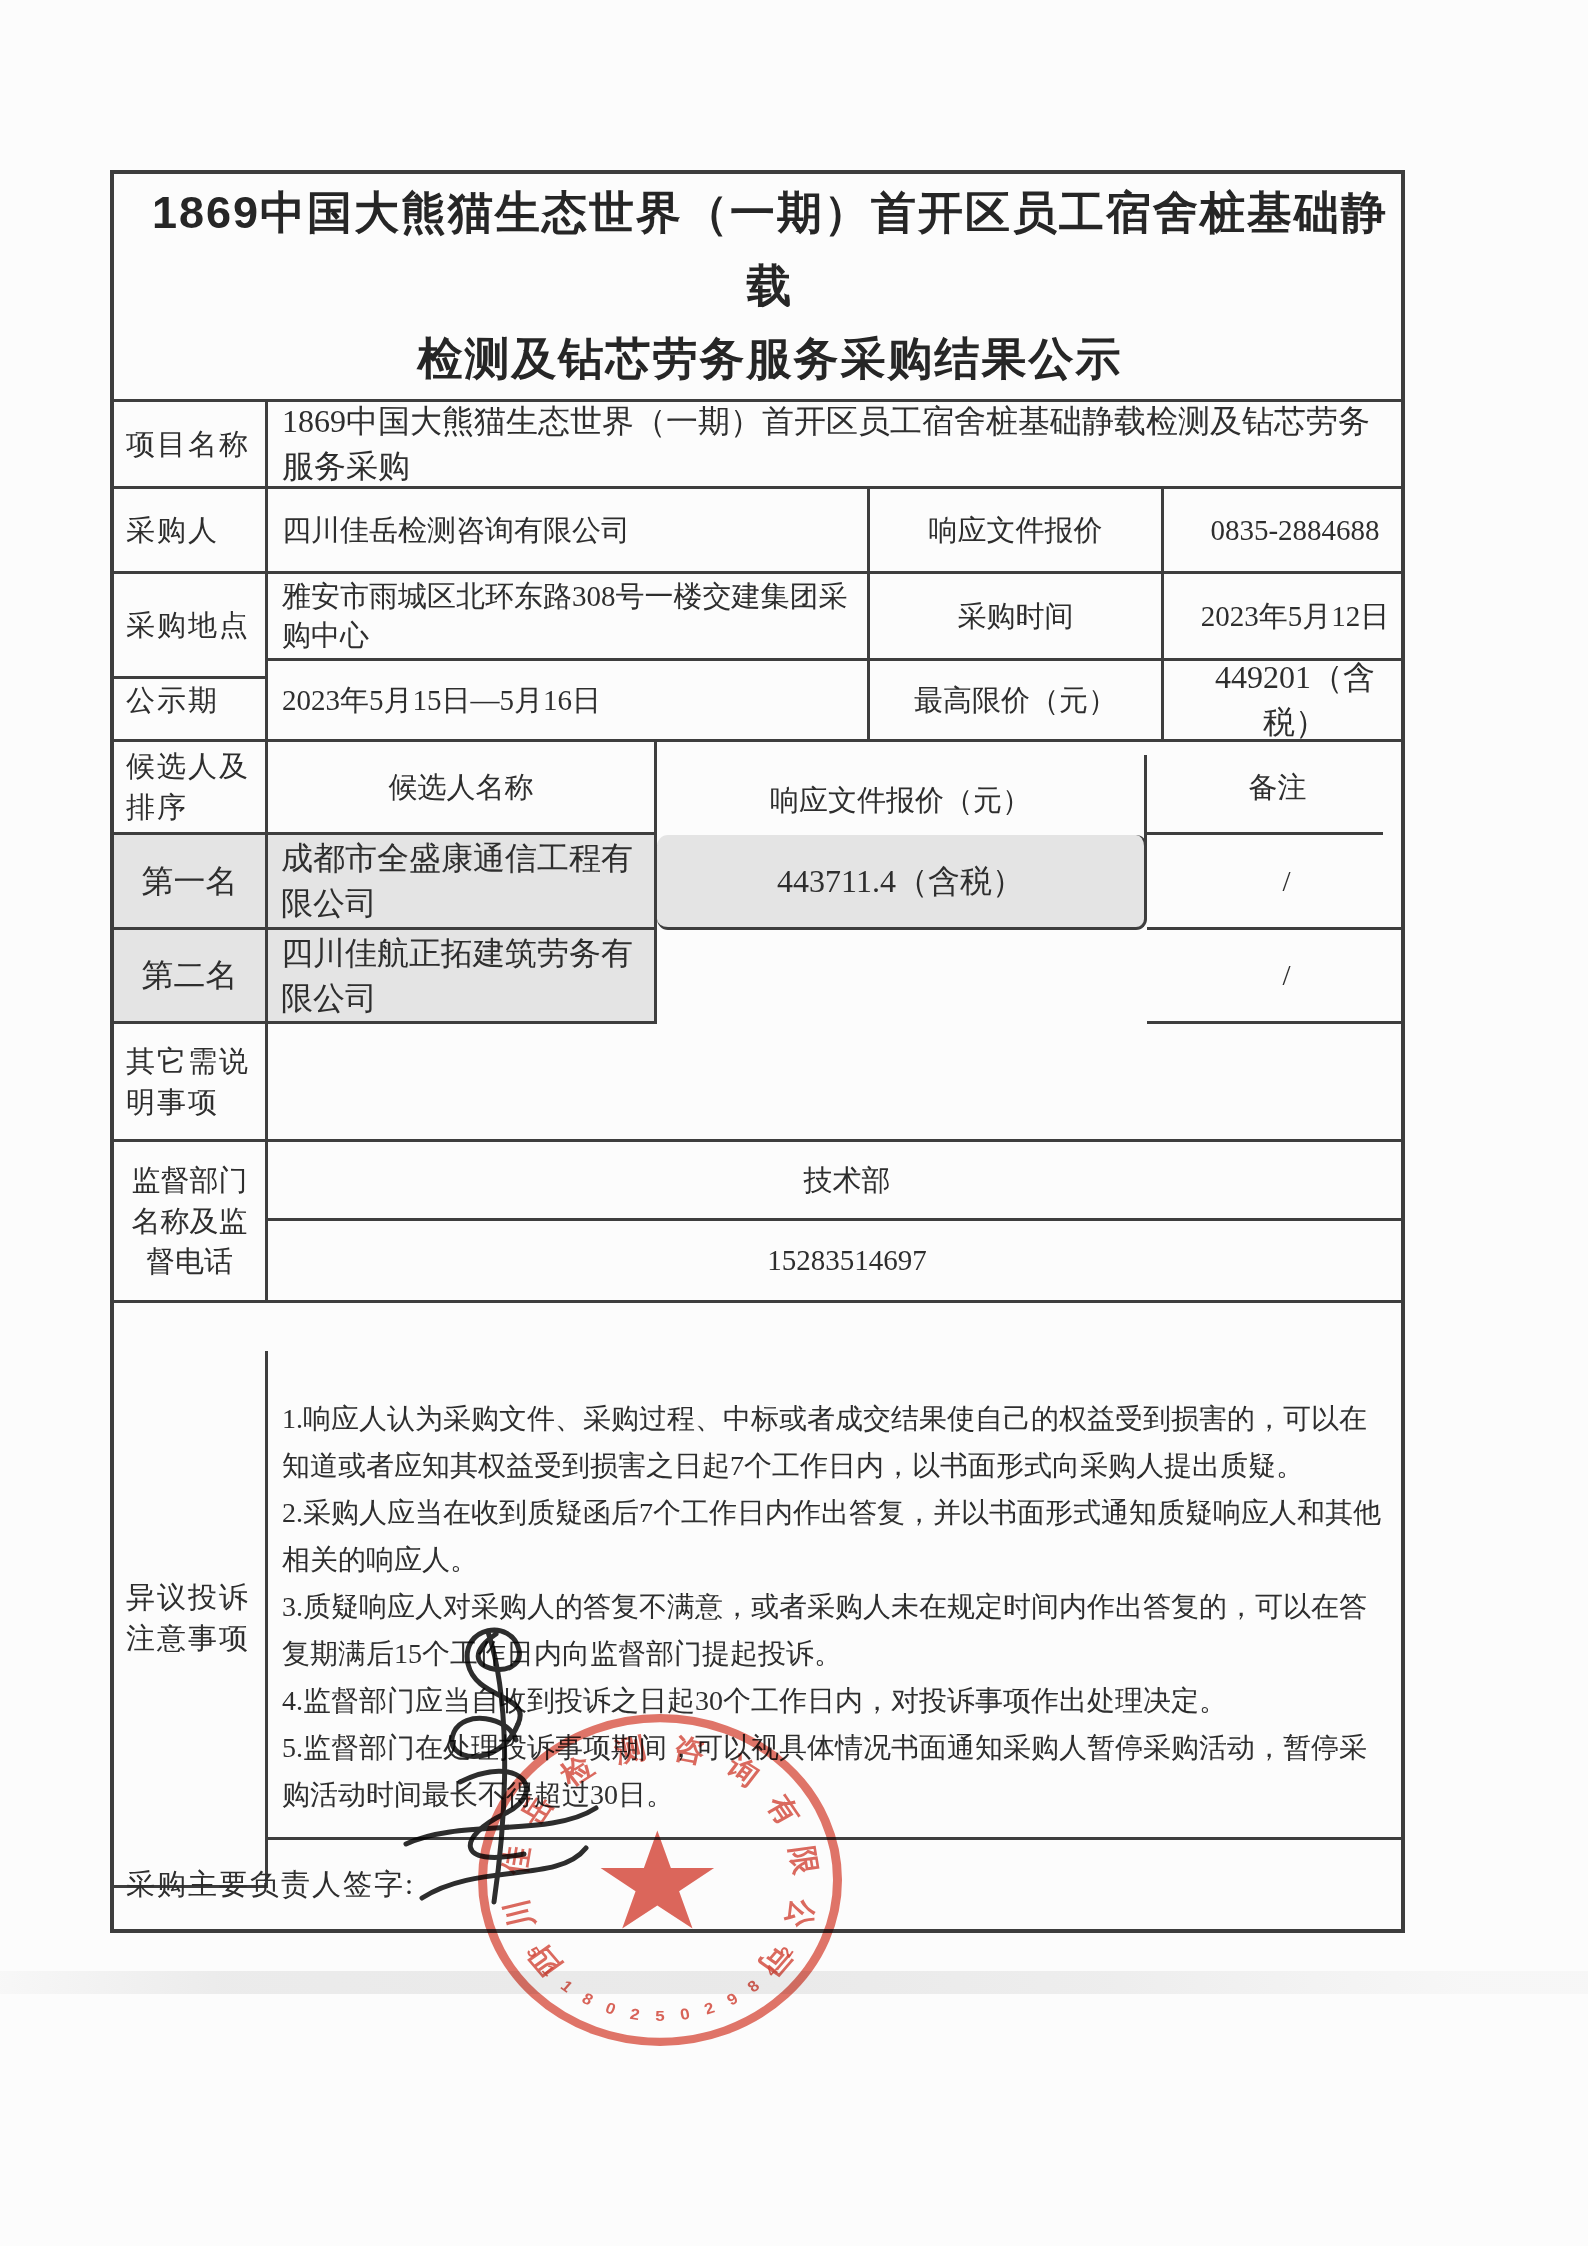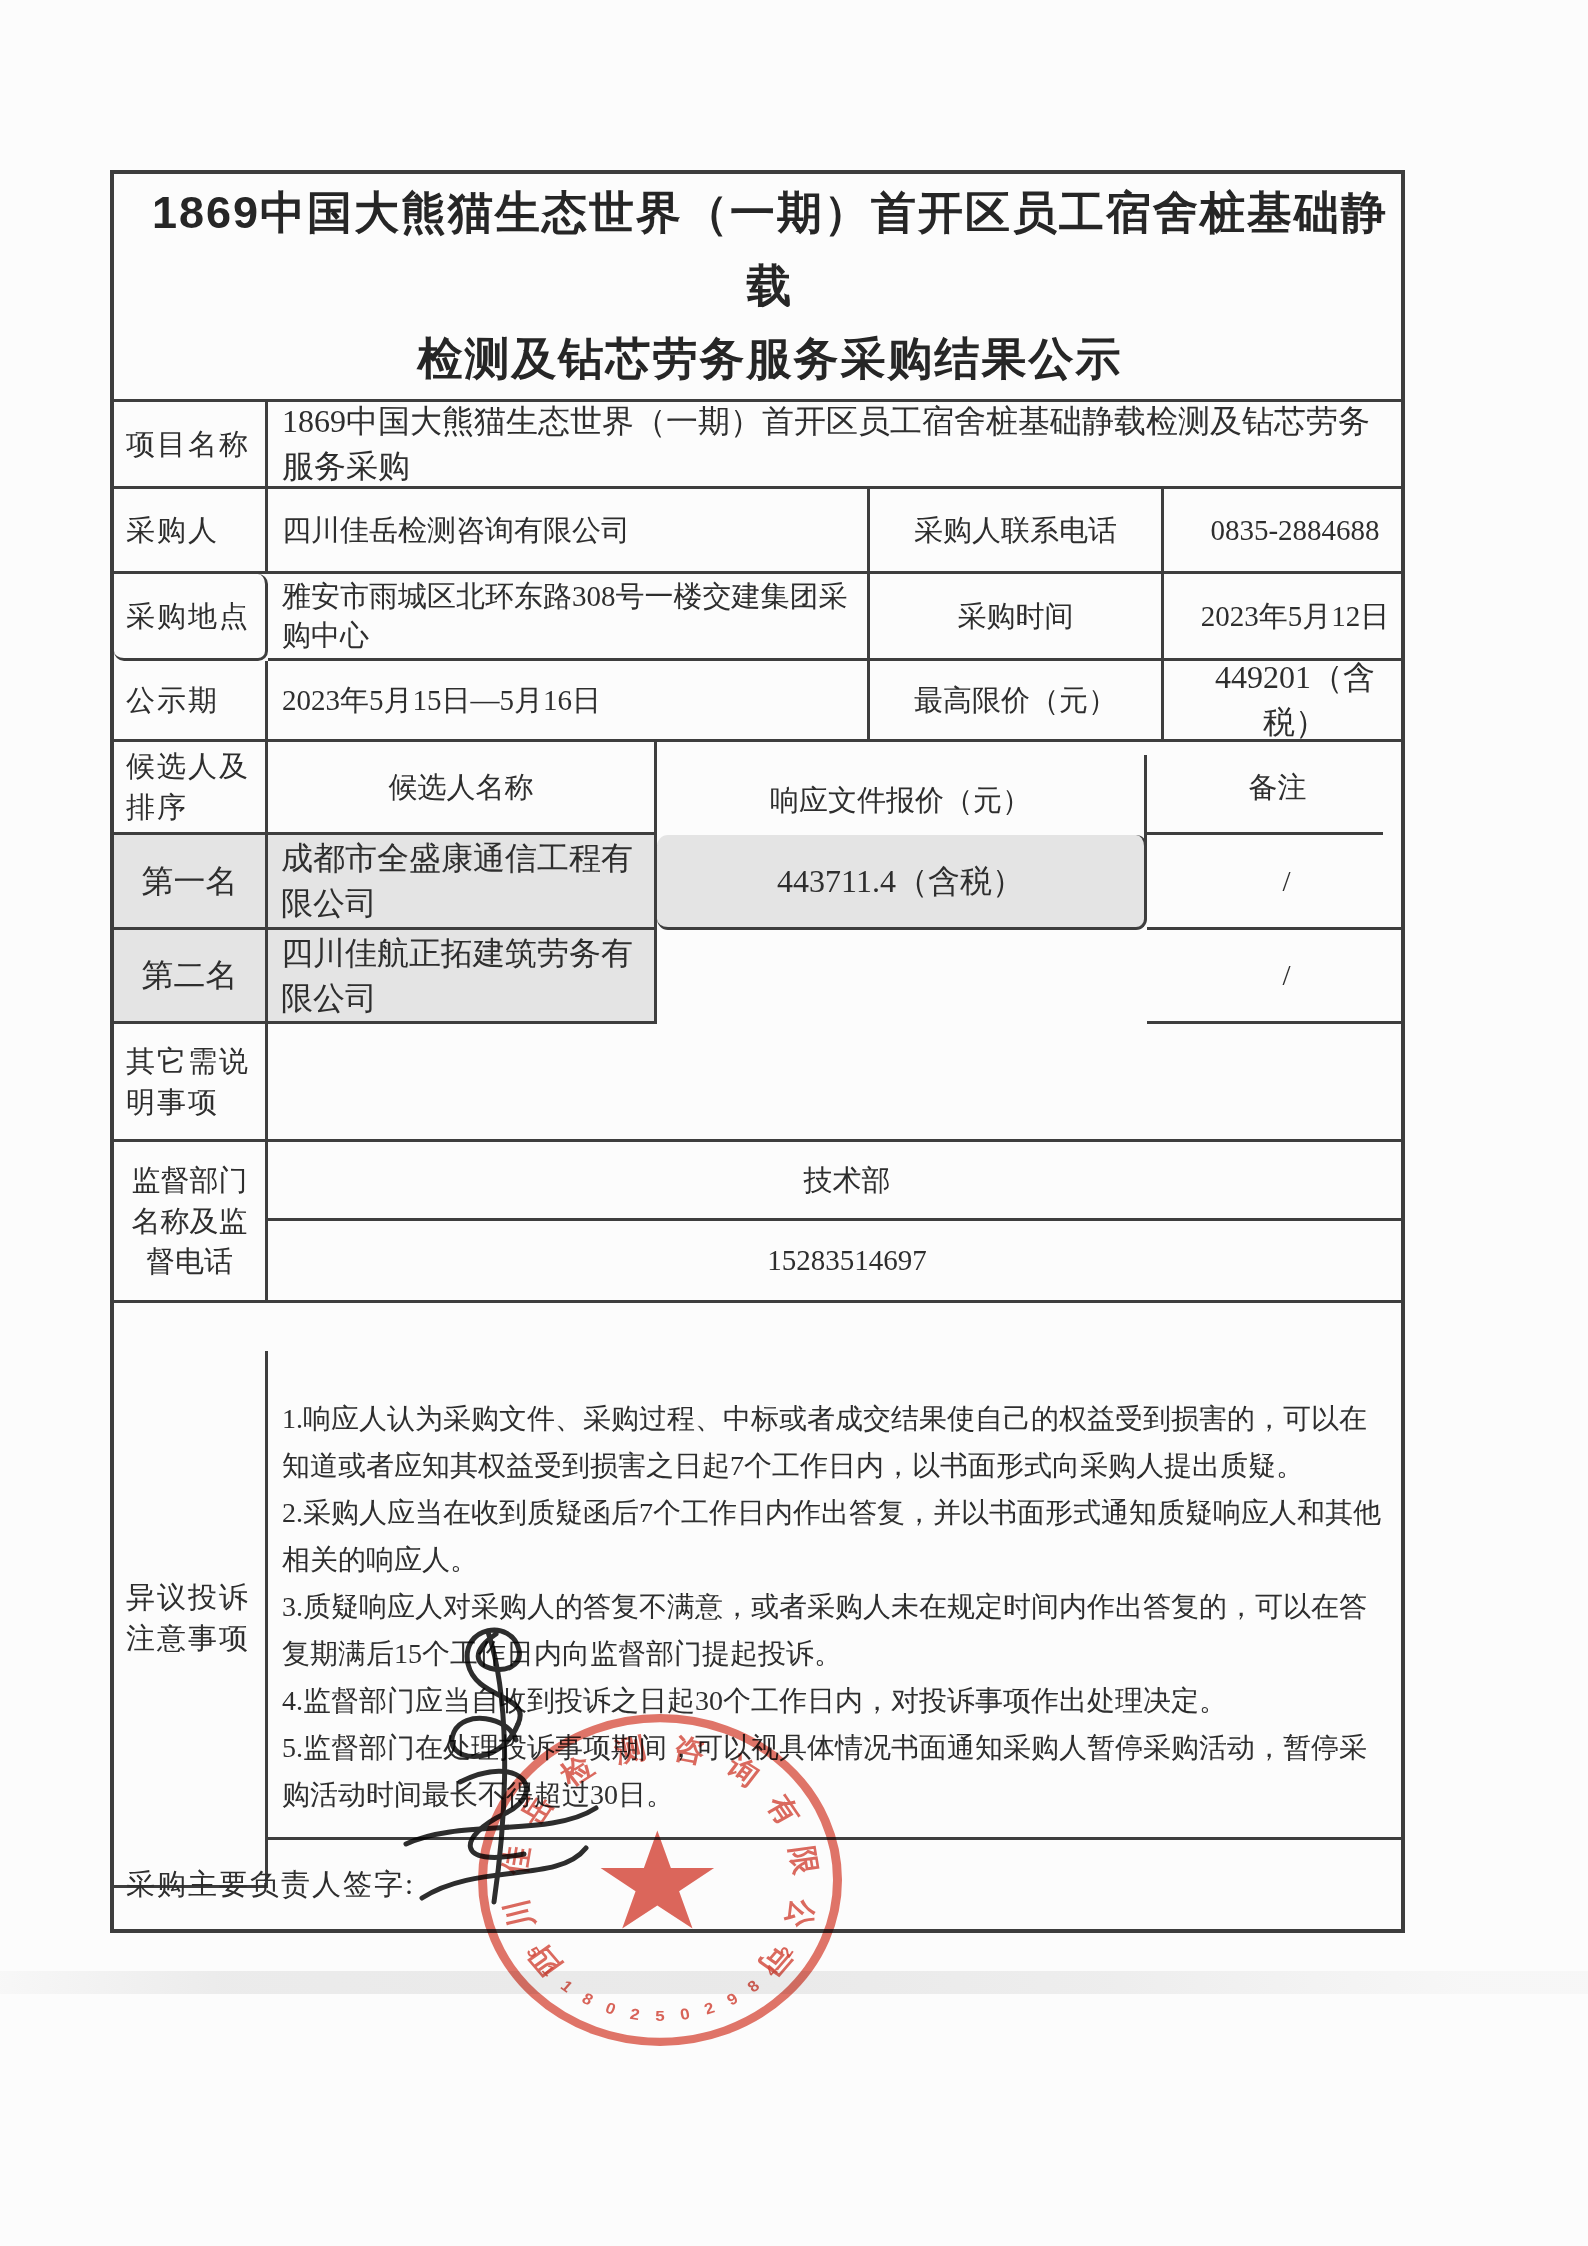--- a/index.html
+++ b/index.html
@@ -81,24 +81,24 @@
     <div class="c nr title-cell" style="left:0;top:0;width:1287px;height:228px;">
       <div>1869中国大熊猫生态世界（一期）首开区员工宿舍桩基础静载</div>
       <div>检测及钻芯劳务服务采购结果公示</div>
     </div>
 
     <div class="c lbl" style="left:0;top:228px;width:154px;height:87px;">项目名称</div>
     <div class="c nr pad small" style="left:154px;top:228px;width:1133px;height:87px;">1869中国大熊猫生态世界（一期）首开区员工宿舍桩基础静载检测及钻芯劳务服务采购</div>
 
     <div class="c lbl" style="left:0;top:315px;width:154px;height:85px;">采购人</div>
     <div class="c pad" style="left:154px;top:315px;width:602px;height:85px;">四川佳岳检测咨询有限公司</div>
-    <div class="c ctr" style="left:756px;top:315px;width:294px;height:85px;">采购人联系电话</div>
+    <div class="c ctr" style="left:756px;top:315px;width:294px;height:85px;">响应文件报价</div>
     <div class="c nr ctr" style="left:1050px;top:315px;width:237px;height:85px;">0835-2884688</div>
 
-    <div class="c lbl" style="left:0;top:400px;width:154px;height:87px;border-radius:10px;">采购地点</div>
+    <div class="c lbl" style="left:0;top:400px;width:154px;height:105px;">采购地点</div>
     <div class="c pad" style="left:154px;top:400px;width:602px;height:87px;line-height:1.35;">雅安市雨城区北环东路308号一楼交建集团采购中心</div>
     <div class="c ctr" style="left:756px;top:400px;width:294px;height:87px;">采购时间</div>
     <div class="c nr ctr" style="left:1050px;top:400px;width:237px;height:87px;">2023年5月12日</div>
 
     <div class="c lbl" style="left:0;top:487px;width:154px;height:81px;">公示期</div>
     <div class="c pad" style="left:154px;top:487px;width:602px;height:81px;">2023年5月15日—5月16日</div>
     <div class="c ctr" style="left:756px;top:487px;width:294px;height:81px;">最高限价（元）</div>
     <div class="c nr ctr small" style="left:1050px;top:487px;width:237px;height:81px;">449201（含税）</div>
 
     <div class="c lbl" style="left:0;top:568px;width:154px;height:93px;">候选人及

